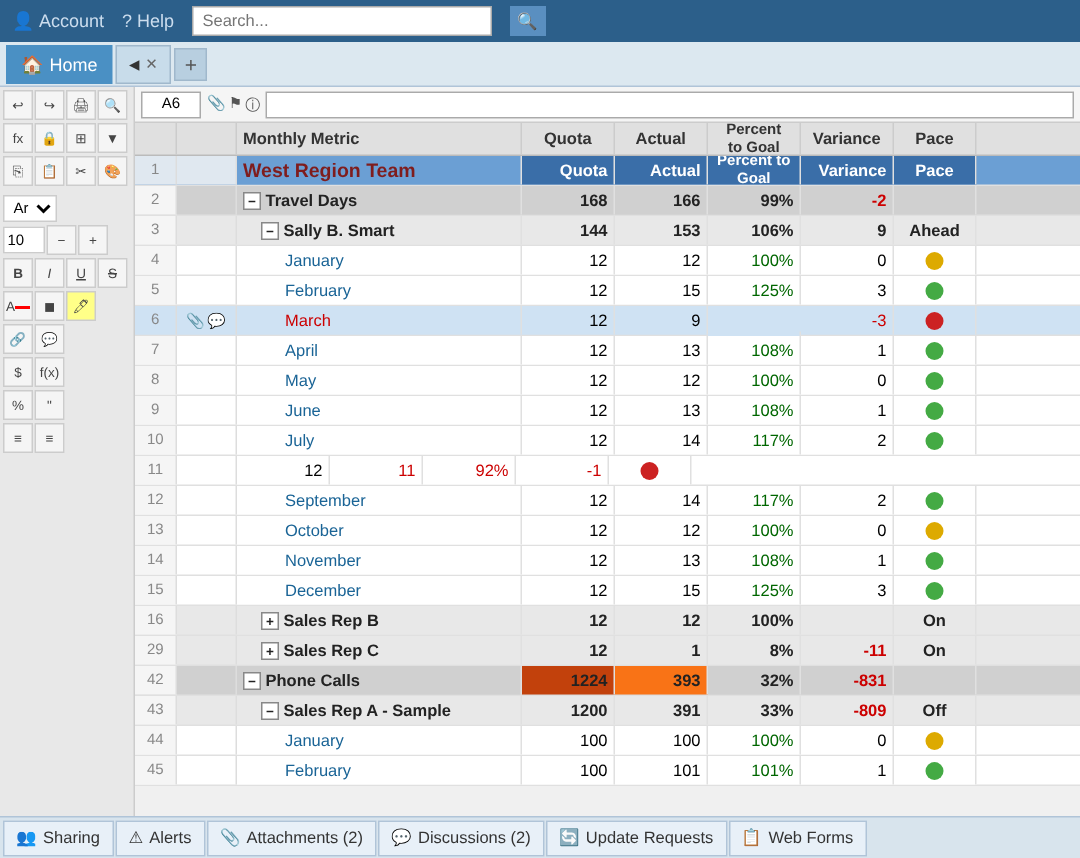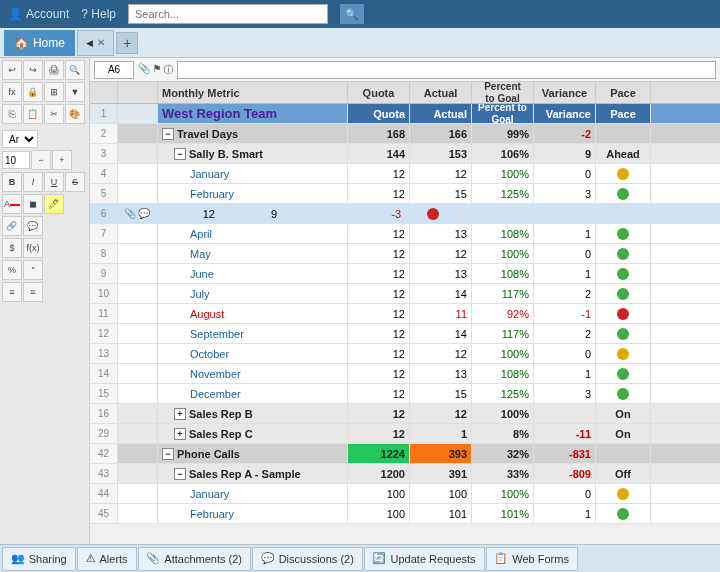--- a/index.html
+++ b/index.html
@@ -479,21 +479,21 @@
       <div class="col-header col-percent" style="line-height:1.2;font-size:10px;">Percent<br>to Goal</div>
       <div class="col-header col-variance">Variance</div>
       <div class="col-header col-pace">Pace</div>
     </div>
 
     <div class="grid-body">
 
       <div class="grid-row" style="background:#6b9fd4;">
         <div class="row-num" style="background:#e0e8f0;">1</div>
         <div class="row-icons" style="background:#e0e8f0;"></div>
-        <div class="cell cell-monthly" style="background:#6b9fd4;color:#4c1d95;font-weight:bold;font-size:13px;">West Region Team</div>
+        <div class="cell cell-monthly" style="background:#6b9fd4;color:#7f1d1d;font-weight:bold;font-size:13px;">West Region Team</div>
         <div class="cell cell-quota header-blue-cell">Quota</div>
         <div class="cell cell-actual header-blue-cell">Actual</div>
         <div class="cell cell-percent header-blue-cell" style="font-size:10px;line-height:1.2;white-space:normal;text-align:center;">Percent to Goal</div>
         <div class="cell cell-variance header-blue-cell">Variance</div>
         <div class="cell cell-pace header-blue-cell">Pace</div>
       </div>
 
       <div class="grid-row row-group">
         <div class="row-num">2</div>
         <div class="row-icons"></div>
@@ -550,20 +550,24 @@
         <div class="cell cell-pace">
             <span class="dot dot-green"></span>
           </div>
       </div>
 
       <div class="grid-row row-data" style="background:#cfe2f3;">
         <div class="row-num" style="background:#cfe2f3;">6</div>
         <div class="row-icons" style="background:#cfe2f3;">
           <span>📎</span>
           <span>💬</span>
+        </div>
+        <div class="cell cell-monthly" style="background:#cfe2f3;">
+          <span style="margin-left:28px;"></span>
+            <span class="month-link red">March</span>
         </div>
         <div class="cell cell-quota" style="background:#cfe2f3;">12</div>
         <div class="cell cell-actual" style="background:#cfe2f3;">9</div>
         <div class="cell cell-percent pct-red" style="background:#cfe2f3;margin-top:33px;">75%</div>
         <div class="cell cell-variance" style="background:#cfe2f3;color:#cc0000;">-3</div>
         <div class="cell cell-pace" style="background:#cfe2f3;">
             <span class="dot dot-red"></span>
           </div>
       </div>
 
@@ -627,24 +631,20 @@
         <div class="cell cell-percent pct-green">117%</div>
         <div class="cell cell-variance">2</div>
         <div class="cell cell-pace">
             <span class="dot dot-green"></span>
           </div>
       </div>
 
       <div class="grid-row row-data">
         <div class="row-num">11</div>
         <div class="row-icons"></div>
-        <div class="cell cell-monthly">
-          <span style="margin-left:28px;"></span>
-            <span class="month-link red">August</span>
-        </div>
         <div class="cell cell-quota">12</div>
         <div class="cell cell-actual" style="color:#cc0000;">11</div>
         <div class="cell cell-percent pct-red">92%</div>
         <div class="cell cell-variance" style="color:#cc0000;">-1</div>
         <div class="cell cell-pace">
             <span class="dot dot-red"></span>
           </div>
       </div>
 
       <div class="grid-row row-data">
@@ -736,21 +736,21 @@
         <div class="cell cell-variance" style="background:#e8e8e8;font-weight:bold;color:#cc0000;">-11</div>
         <div class="cell cell-pace" style="background:#e8e8e8;font-weight:bold;">On</div>
       </div>
 
       <div class="grid-row row-group">
         <div class="row-num">42</div>
         <div class="row-icons"></div>
         <div class="cell cell-monthly" style="background:#d0d0d0;font-weight:bold;">
           <span class="minus-box">−</span>Phone Calls
         </div>
-        <div class="cell cell-quota" style="background:#22c55e;font-weight:bold;">1224</div>
+        <div class="cell cell-quota" style="background:#c2410c;font-weight:bold;">1224</div>
         <div class="cell cell-actual" style="background:#f97316;font-weight:bold;">393</div>
         <div class="cell cell-percent pct-red" style="background:#d0d0d0;font-weight:bold;">32%</div>
         <div class="cell cell-variance" style="background:#d0d0d0;font-weight:bold;color:#cc0000;">-831</div>
         <div class="cell cell-pace" style="background:#d0d0d0;"></div>
       </div>
 
       <div class="grid-row row-subgroup">
         <div class="row-num">43</div>
         <div class="row-icons"></div>
         <div class="cell cell-monthly" style="background:#e8e8e8;font-weight:bold;">

